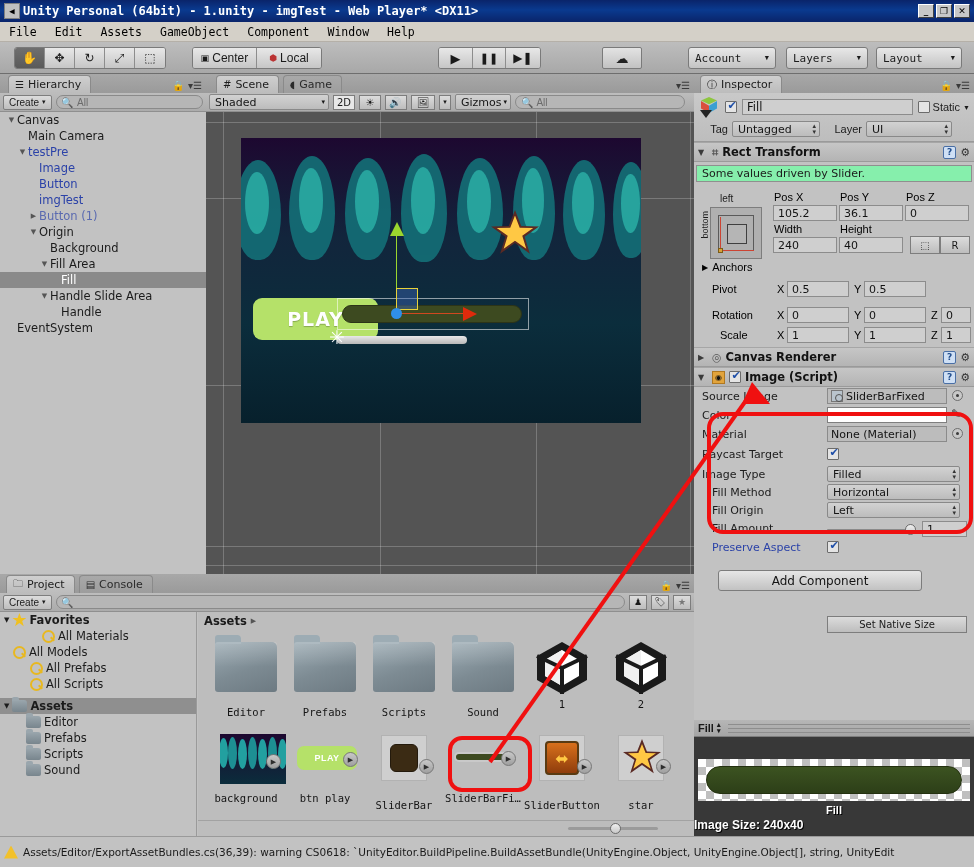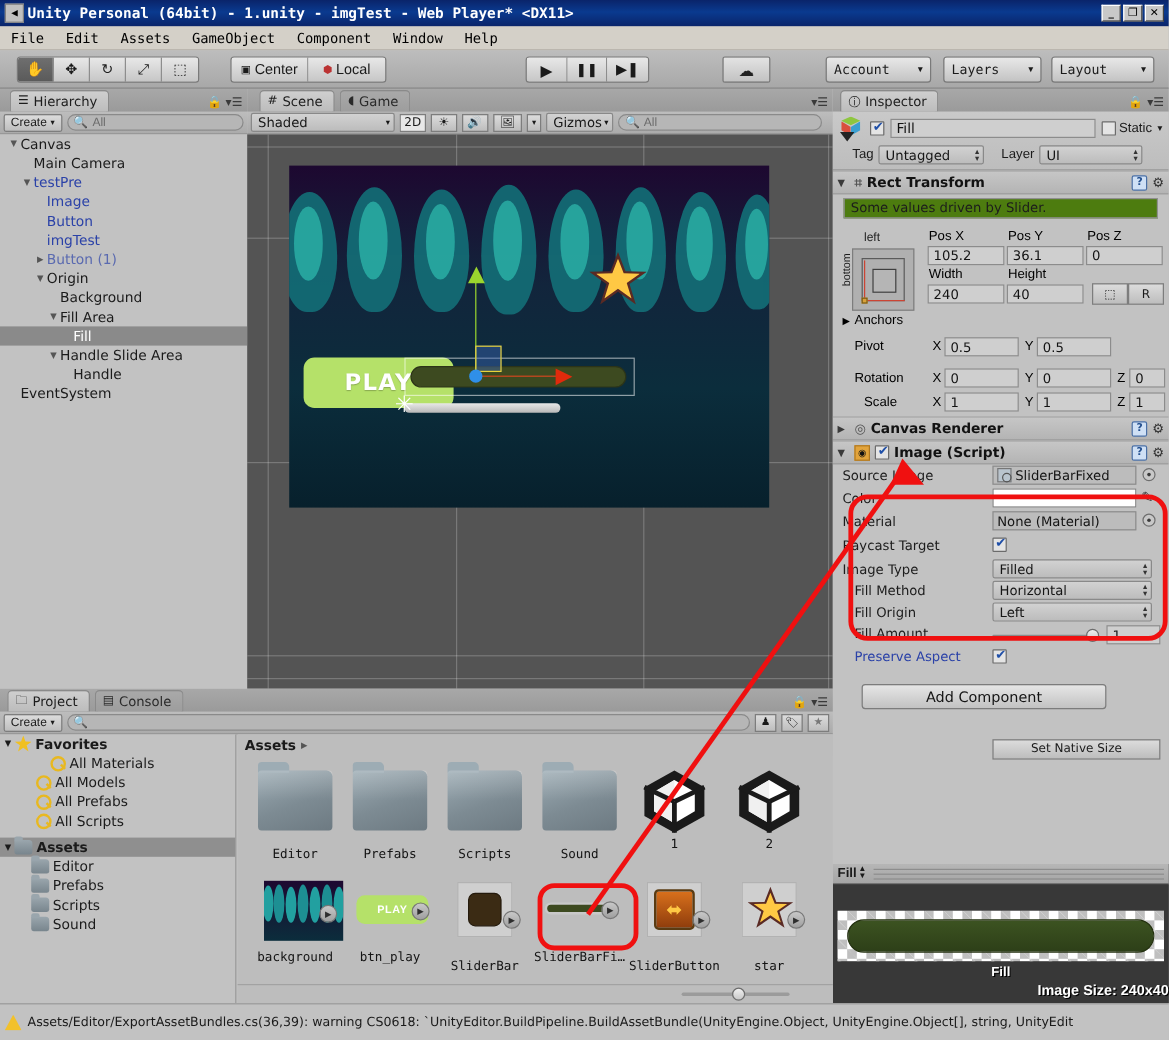--- a/index.html
+++ b/index.html
@@ -218,21 +218,21 @@
     font-size: 11.5px; font-weight: bold; color: #121212;
     font-family: "DejaVu Sans", sans-serif;
   }
   .comp-header .fold { font-size: 8px; color: #3a3a3a; width: 10px; }
   .comp-header .spacer { flex: 1; }
   .hicon { width: 13px; height: 13px; border: 1px solid #4a6fa5; background: #cfe0f5;
            color: #24508f; font-size: 9px; text-align: center; line-height: 11px; border-radius: 2px; }
   .gicon { font-size: 11px; color: #333; }
 
   .infobox {
-    margin: 3px 9px; height: 17px; background: #4d7c0f; border: 1px solid #8f8f8f;
+    margin: 3px 2px; height: 17px; background: #86efac; border: 1px solid #8f8f8f;
     display: flex; align-items: center; padding: 0 5px; font-size: 11px; color: #1c1c1c;
     font-family: "DejaVu Sans", sans-serif;
   }
   .field {
     height: 16px; background: #cfcfcf; border: 1px solid #8c8c8c;
     display: flex; align-items: center; padding: 0 4px; font-size: 11px; color: #131313;
     font-family: "DejaVu Sans", sans-serif;
   }
   .flab { font-size: 11px; color: #1c1c1c; font-family: "DejaVu Sans", sans-serif; }
   .flab.blue { color: #2b42a8; }
@@ -281,21 +281,21 @@
       linear-gradient(45deg,#bfbfbf 25%,transparent 25%,transparent 75%,#bfbfbf 75%,#bfbfbf),
       linear-gradient(45deg,#bfbfbf 25%,#fff 25%,#fff 75%,#bfbfbf 75%,#bfbfbf);
     background-size: 16px 16px; background-position: 0 0, 8px 8px;
   }
   .prevbar {
     position: absolute; left: 12px; top: 29px; width: 256px; height: 28px;
     background: linear-gradient(180deg,#3c5321,#2d3f18); border-radius: 14px; border: 1px solid #23300f;
   }
   .prev-cap { position: absolute; left: 0; right: 0; bottom: 20px; text-align: center;
               color: #fff; font-size: 11px; font-weight: bold; text-shadow: 1px 1px 0 #000; }
-  .prev-sz { position: absolute; left: 0; right: 0; bottom: 4px; text-align: right;
+  .prev-sz { position: absolute; left: 0; right: 0; bottom: 4px; text-align: left;
              color: #fff; font-size: 12px; font-weight: bold; text-shadow: 1px 1px 0 #000; }
 
   
   #project { left: 0; top: 574px; width: 694px; height: 262px; background: #c2c2c2; }
   .proj-left { position: absolute; left: 0; top: 38px; width: 197px; bottom: 0; background: #c2c2c2;
                border-right: 1px solid #9a9a9a; }
   .proj-right { position: absolute; left: 198px; top: 38px; right: 0; bottom: 0; background: #bdbdbd; }
   .crumb { height: 18px; display: flex; align-items: center; padding: 0 6px; gap: 4px;
            background: #bdbdbd; font-size: 11.5px; font-weight: bold; color: #1a1a1a;
            font-family: "DejaVu Sans", sans-serif; }
@@ -821,21 +821,21 @@
     <div class="proj-left">
       <div class="prow head">
         <span style="font-size:7px">▼</span>
         <span class="star-ic"></span>
         <span>Favorites</span>
         </div>
       <div class="prow" style="padding-left:42px">
         <span class="mag-ic"></span>
         <span>All Materials</span>
         </div>
-      <div class="prow" style="padding-left:30px">
+      <div class="prow" style="padding-left:13px">
         <span class="mag-ic"></span>
         <span>All Models</span>
         </div>
       <div class="prow" style="padding-left:30px">
         <span class="mag-ic"></span>
         <span>All Prefabs</span>
         </div>
       <div class="prow" style="padding-left:30px">
         <span class="mag-ic"></span>
         <span>All Scripts</span>

